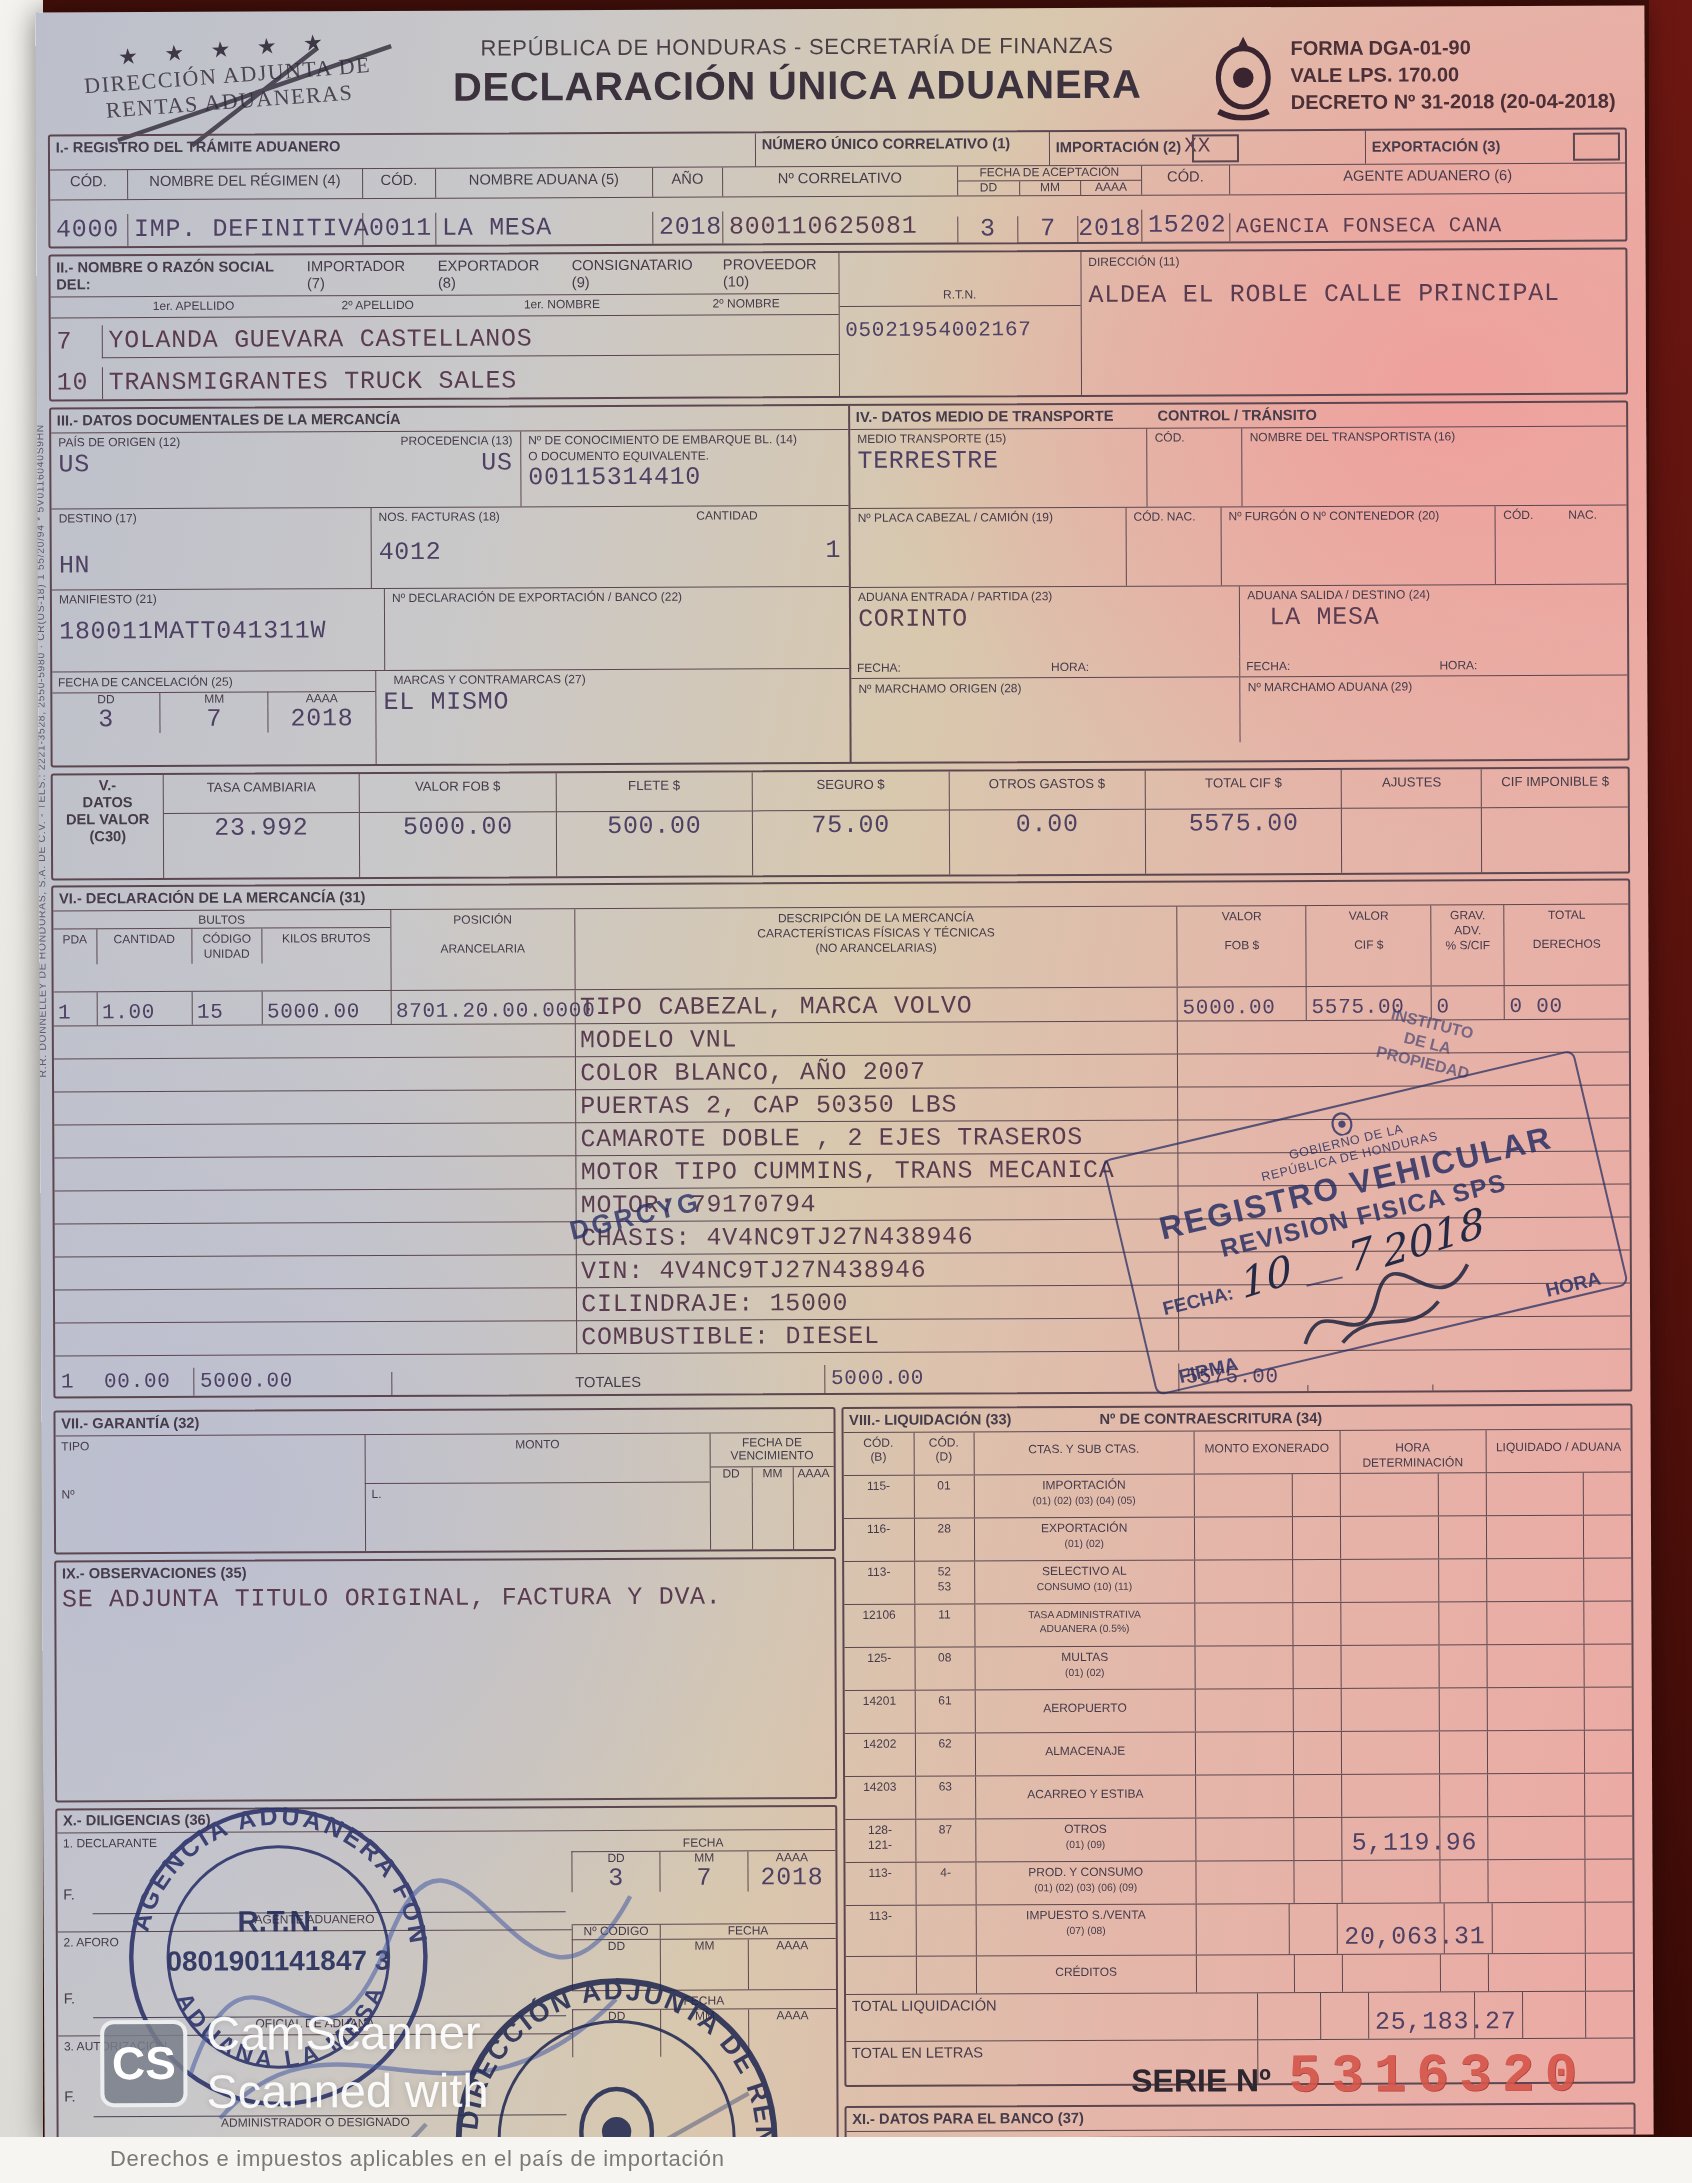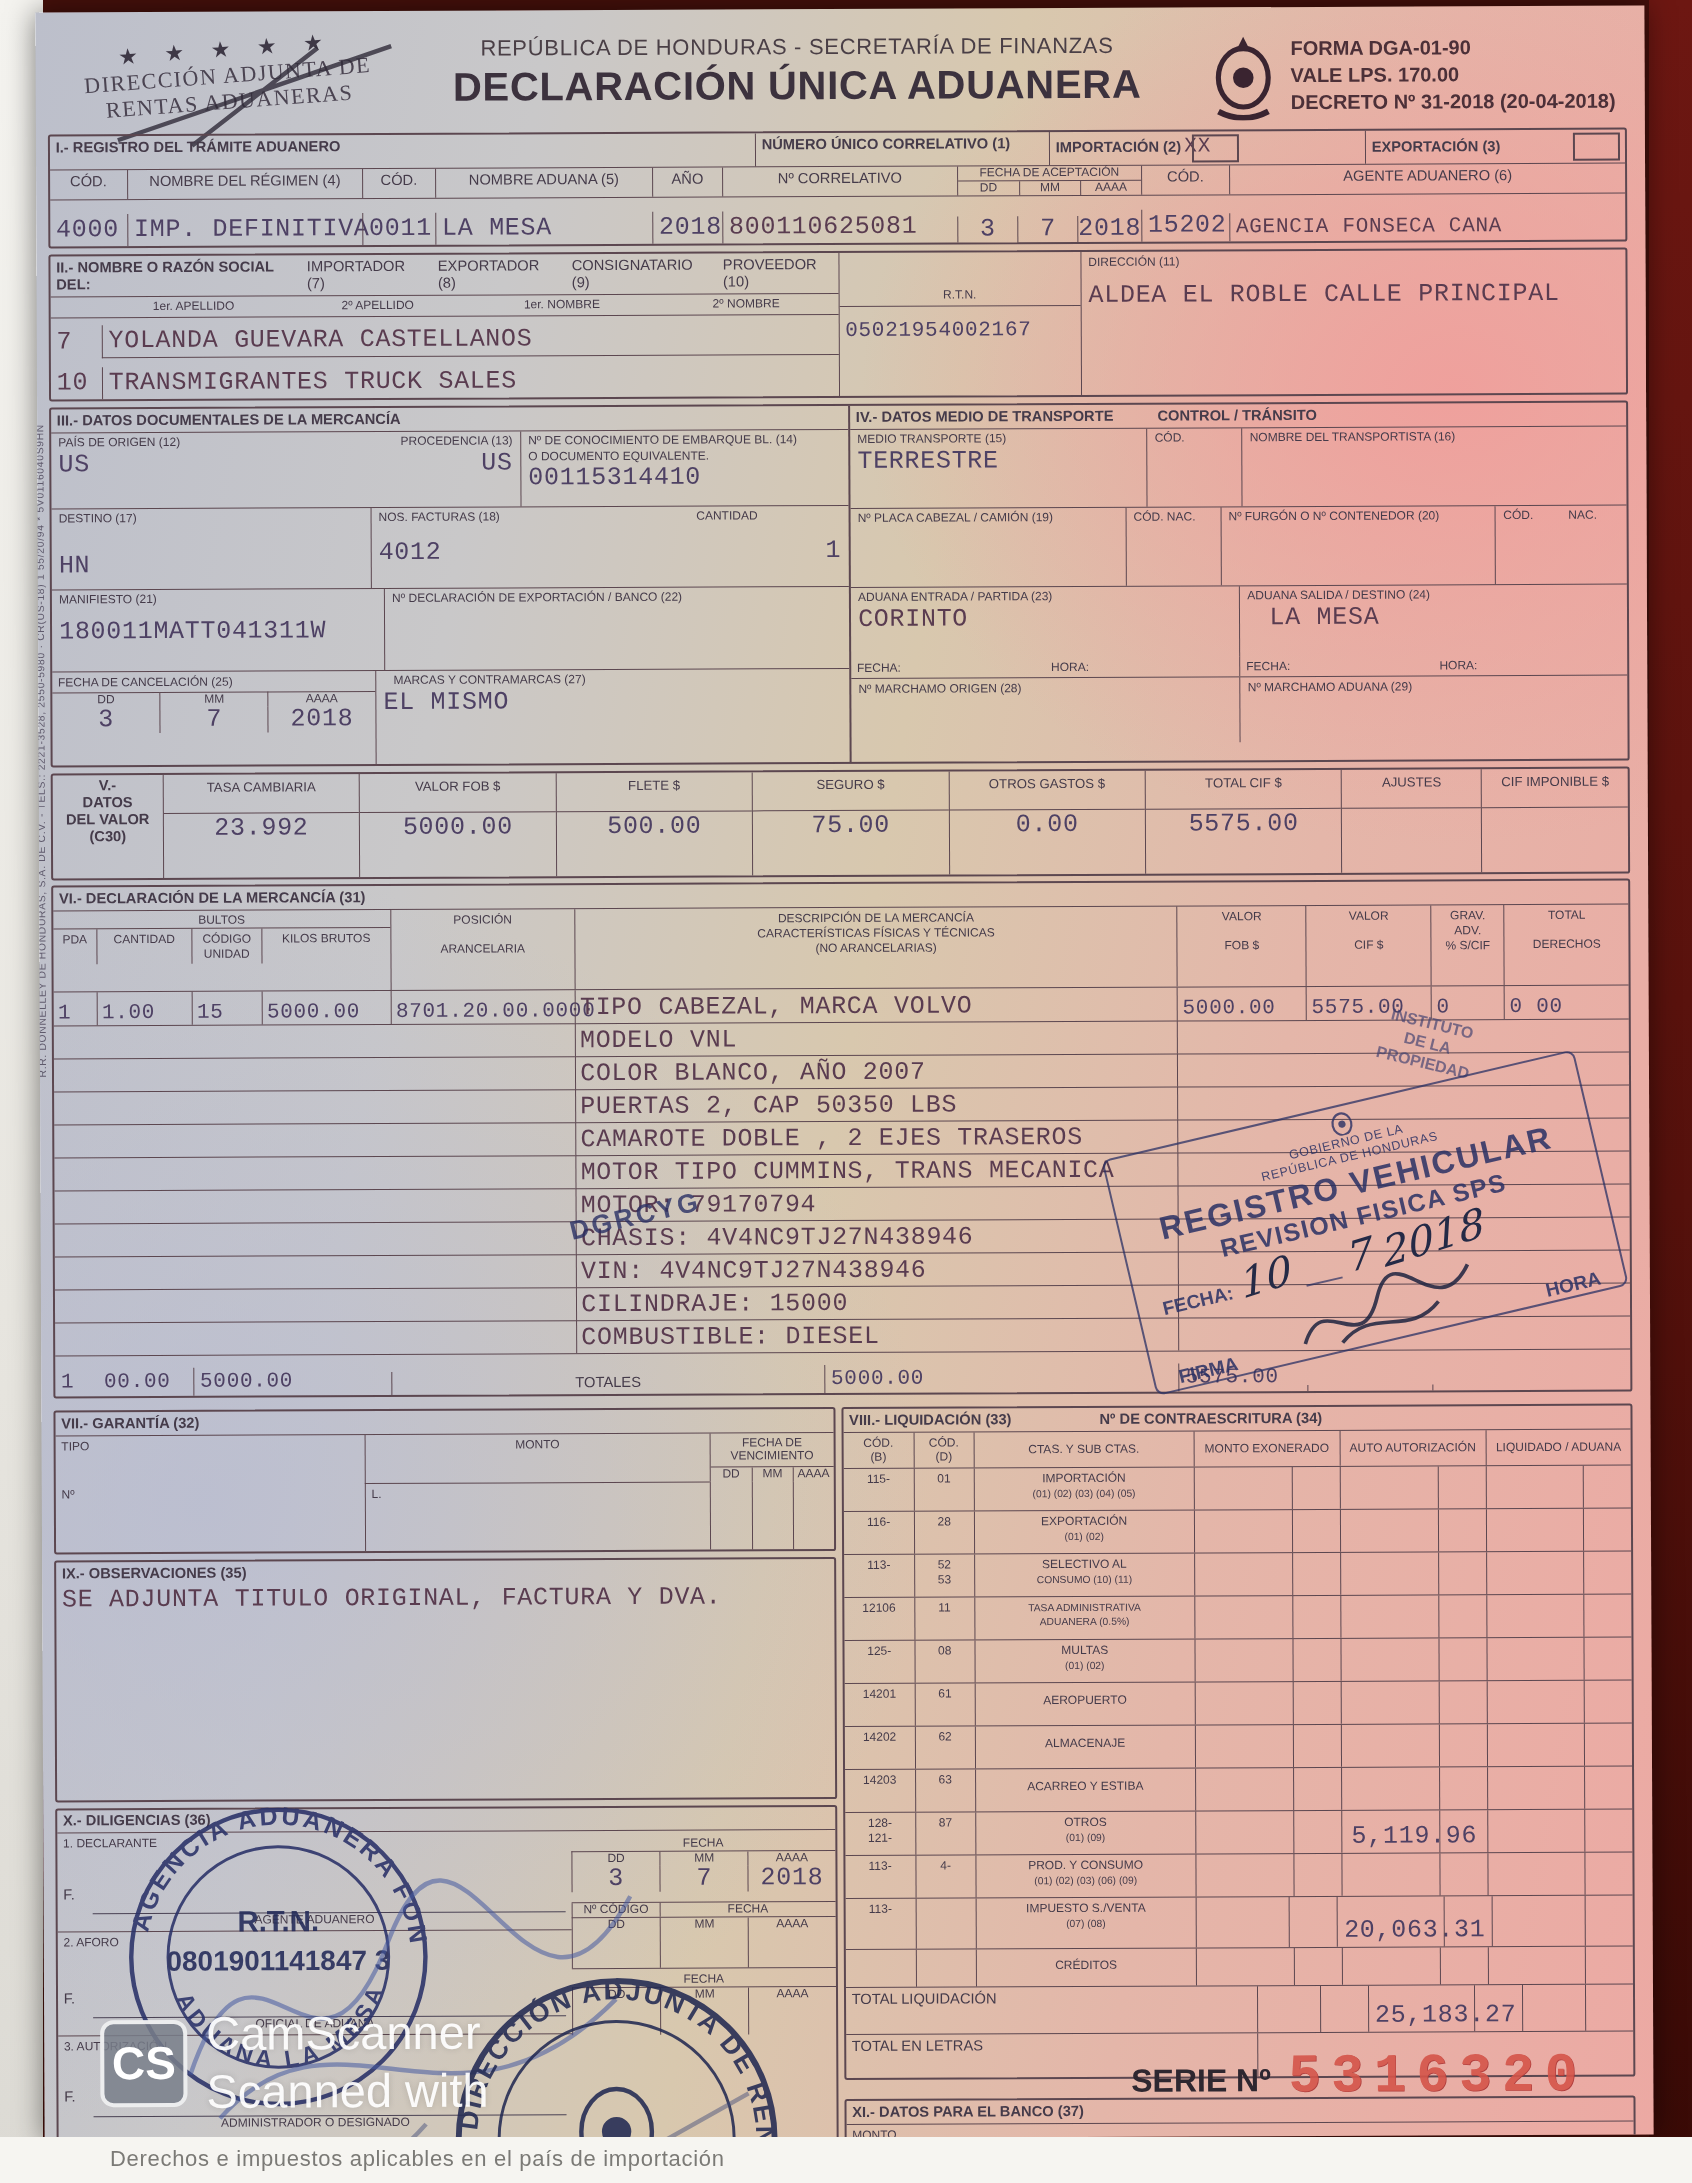--- a/index.html
+++ b/index.html
@@ -622,21 +622,21 @@
             <div>
               <div class="lbl sm cc" style="padding-top:5.9px">FECHA</div>
               <div class="row bt bl" style="grid-template-columns:1fr 1fr 1fr">
                 <span class="lbl sm cc">DD</span>
                 <span class="lbl sm cc bl">MM</span>
                 <span class="lbl sm cc bl">AAAA</span>
                 <span class="typed cc">3</span>
                 <span class="typed cc bl">7</span>
                 <span class="typed cc bl">2018</span>
               </div>
-              <div class="row bt" style="grid-template-columns:88px 1fr;margin-top:10px">
+              <div class="row bt" style="grid-template-columns:88px 1fr;margin-top:32px">
                 <span class="lbl sm bl cc">Nº CÓDIGO</span>
                 <span class="lbl sm cc bl">FECHA</span>
               </div>
               <div class="row bt bl" style="grid-template-columns:1fr 1fr 1fr;min-height:51px">
                 <span class="lbl sm cc">DD</span>
                 <span class="lbl sm cc bl">MM</span>
                 <span class="lbl sm cc bl">AAAA</span>
               </div>
               <div class="lbl sm cc bt" style="padding-top:4.4px">FECHA</div>
               <div class="row bt bl" style="grid-template-columns:1fr 1fr 1fr;min-height:48px">
@@ -695,21 +695,21 @@
             <span class="lbl b">VIII.- LIQUIDACIÓN (33)</span>
             <span class="lbl b">Nº DE CONTRAESCRITURA (34)</span>
             </div>
           <div class="row g8 bt">
             <div class="cell cc"><span class="lbl sm">CÓD.</span><br>
               <span class="lbl sm">(B)</span></div>
             <div class="cell bl cc"><span class="lbl sm">CÓD.</span><br>
               <span class="lbl sm">(D)</span></div>
             <div class="cell bl cc" style="padding-top:10.3px"><span class="lbl sm">CTAS. Y SUB CTAS.</span></div>
             <div class="cell bl cc" style="padding-top:10.3px"><span class="lbl sm">MONTO EXONERADO</span></div>
-            <div class="cell bl cc" style="padding-top:10.3px"><span class="lbl sm">AUTO AUTORIZACIÓN</span></div>
+            <div class="cell bl cc" style="padding-top:10.3px"><span class="lbl sm">HORA DETERMINACIÓN</span></div>
             <div class="cell bl cc" style="padding-top:10.3px"><span class="lbl sm">LIQUIDADO / ADUANA</span></div>
           </div>
 
           <div class="row g8 bt" style="min-height:43px">
             <div class="cell cc"><span class="lbl sm">115-</span></div>
             <div class="cell bl cc"><span class="lbl sm">01</span></div>
             <div class="cell bl cc"><span class="lbl sm">IMPORTACIÓN</span><br><span class="lbl xs">(01) (02) (03) (04) (05)</span></div>
             <div class="cell bl moneycell"></div>
               <div class="cell bl moneycell cc"><span class="typed smt"></span></div>
               <div class="cell bl moneycell"></div>

